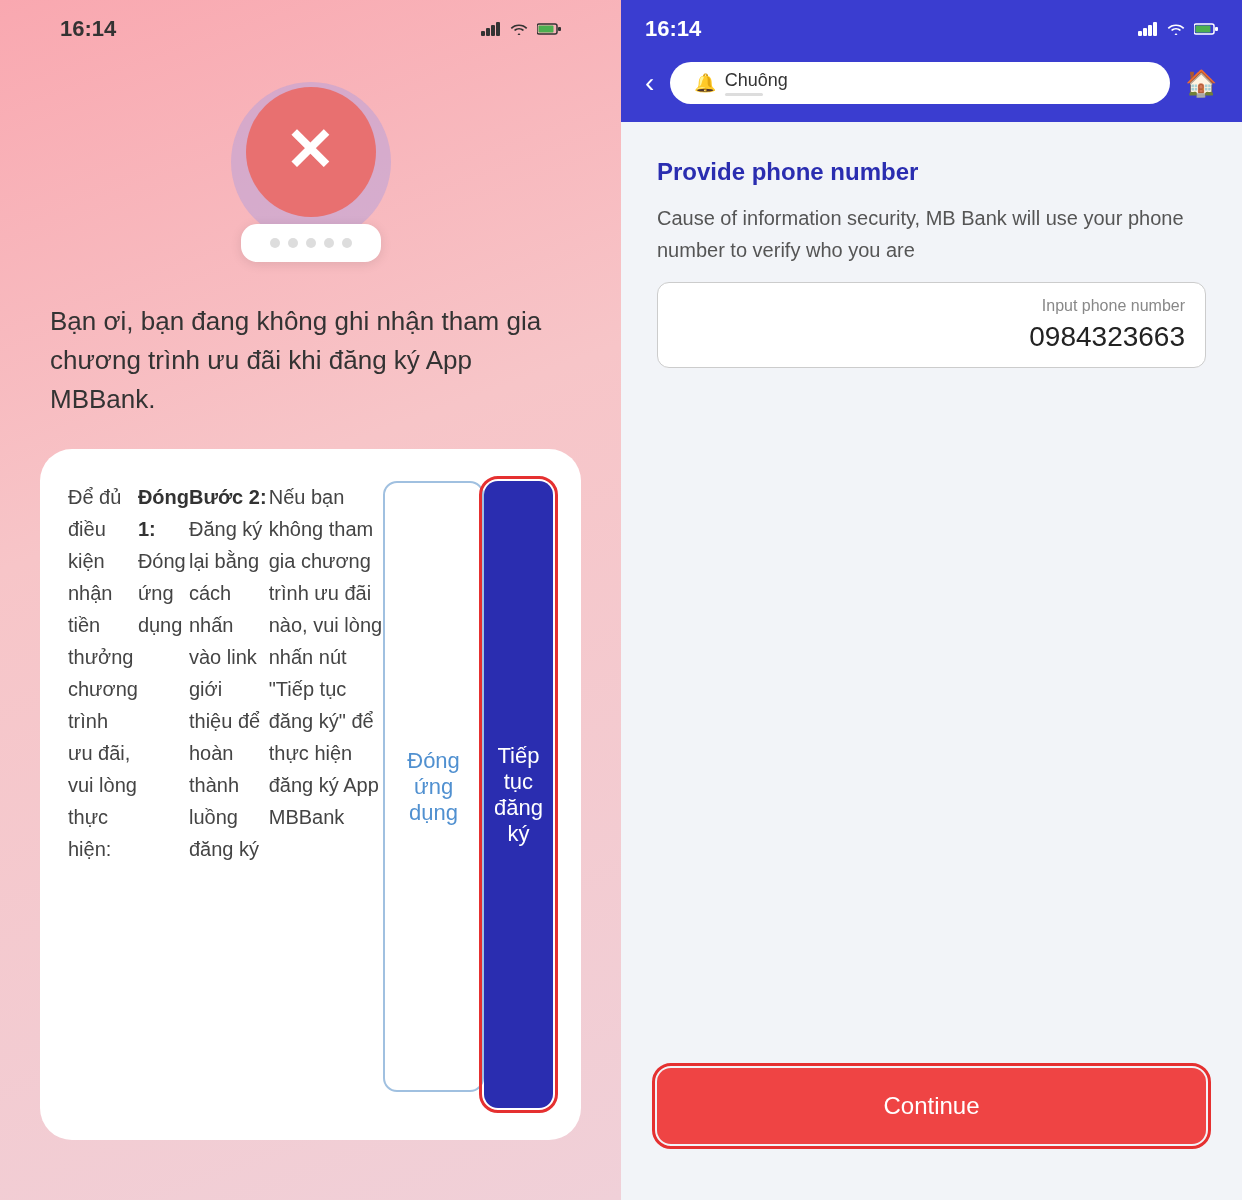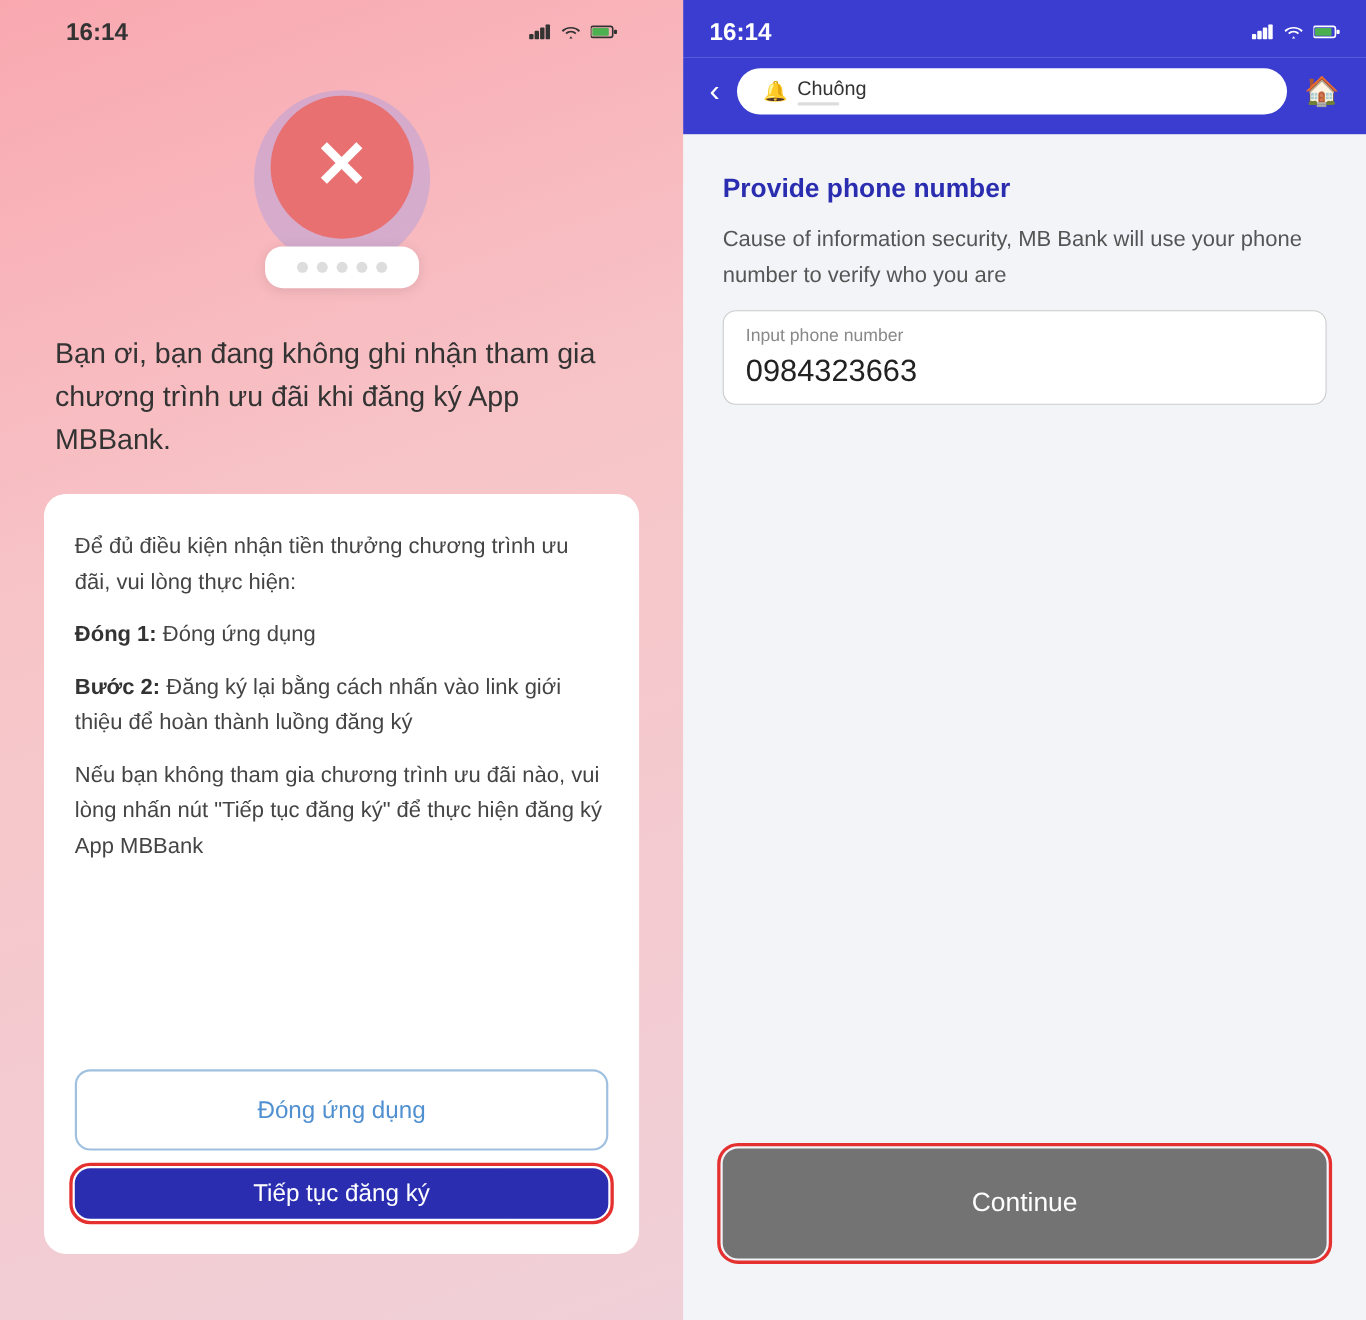--- a/index.html
+++ b/index.html
@@ -109,29 +109,29 @@
       font-size: 26px;
       color: #333;
       text-align: left;
       line-height: 1.5;
       margin-bottom: 30px;
       padding: 0 10px;
     }
 
     .left-card {
       background: white;
-      border-radius: 20px;
+      border-radius: 32px;
       padding: 32px 28px;
       width: 100%;
       font-size: 20px;
       color: #444;
       line-height: 1.6;
       flex: 1;
       display: flex;
-      flex-direction: column;
+      flex-direction: row;
     }
 
     .left-card p {
       margin-bottom: 16px;
     }
 
     .left-card .bold {
       font-weight: bold;
       color: #333;
     }
@@ -261,41 +261,42 @@
       line-height: 1.6;
       margin-bottom: 16px;
     }
 
     .input-container {
       background: white;
       border: 1.5px solid #ccc;
       border-radius: 12px;
       padding: 14px 20px;
       margin-bottom: 24px;
+      text-align: right;
     }
 
     .input-label {
       font-size: 16px;
       color: #888;
       margin-bottom: 6px;
     }
 
     .input-value {
       font-size: 28px;
       color: #222;
       font-weight: 400;
     }
 
     .right-spacer { flex: 1; }
 
     .continue-btn {
       width: 100%;
-      padding: 36px;
+      padding: 24px;
       border-radius: 14px;
-      background: #737373;
+      background: #ef4444;
       color: white;
       font-size: 24px;
       cursor: pointer;
       text-align: center;
       border: none;
       outline: 3px solid #e53030;
       outline-offset: 2px;
       margin-bottom: 20px;
     }
   </style>

